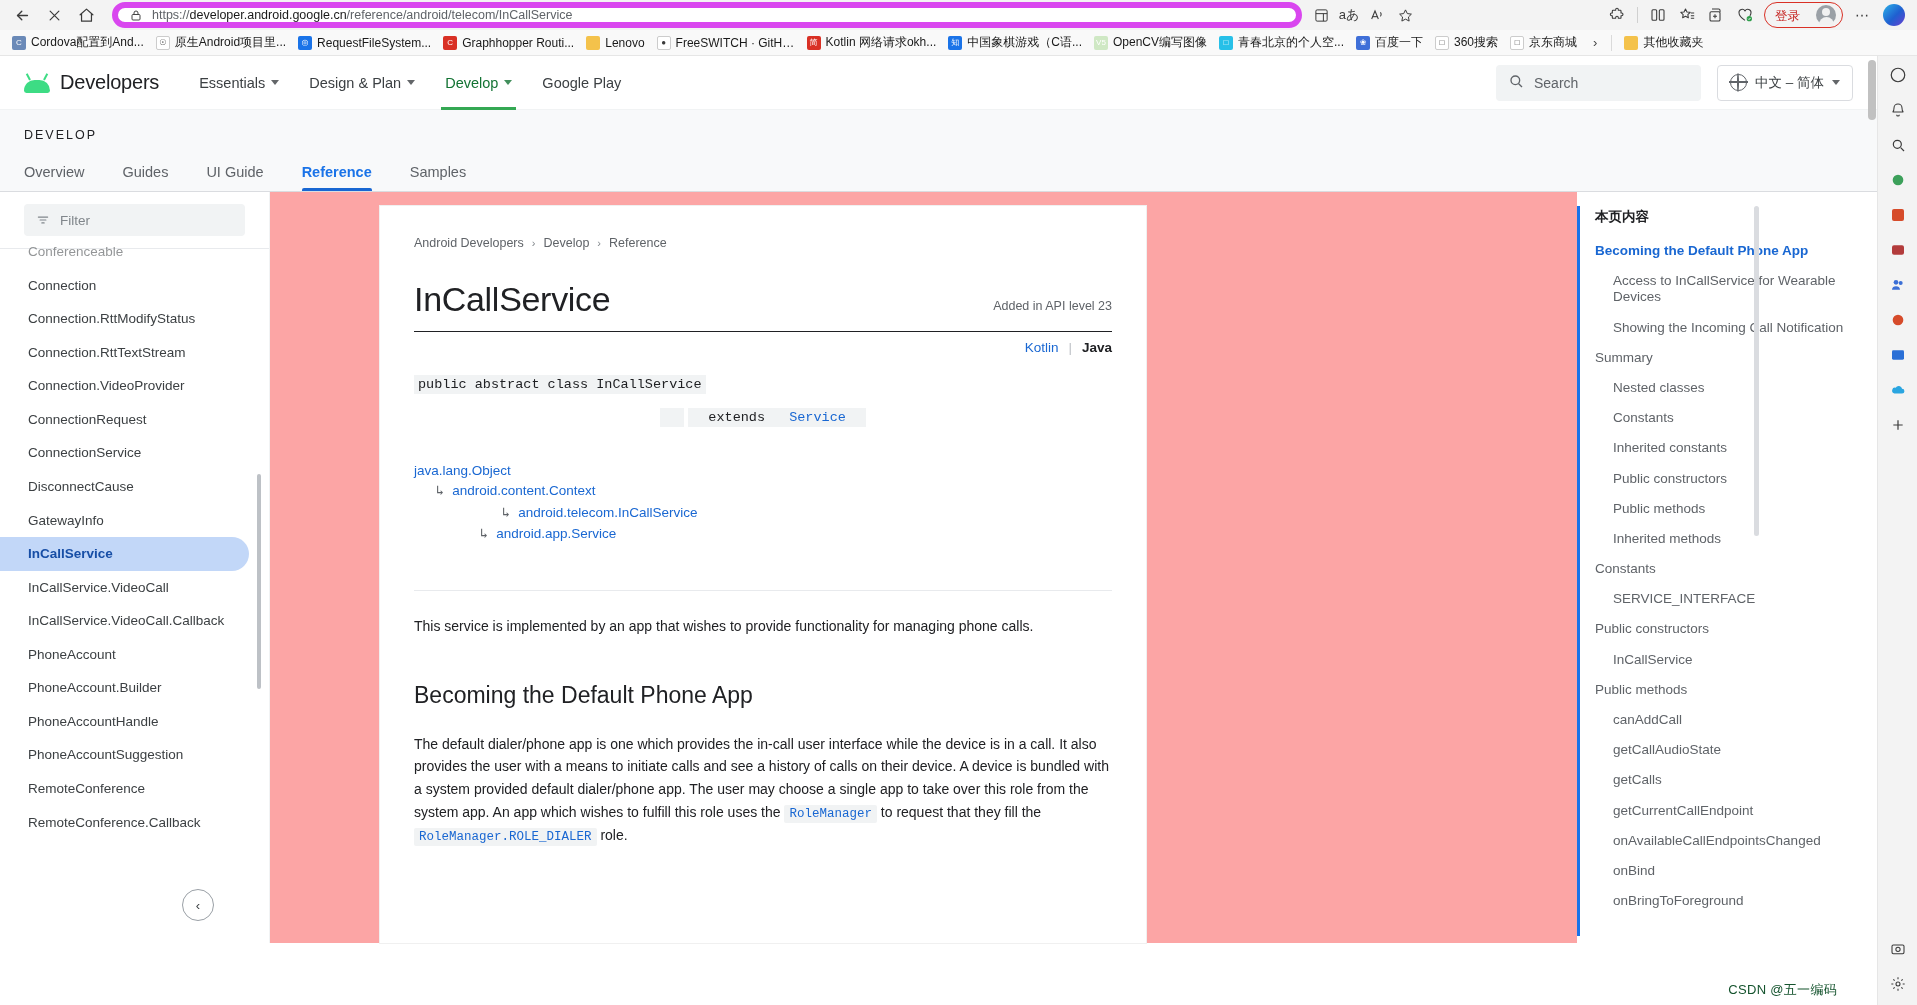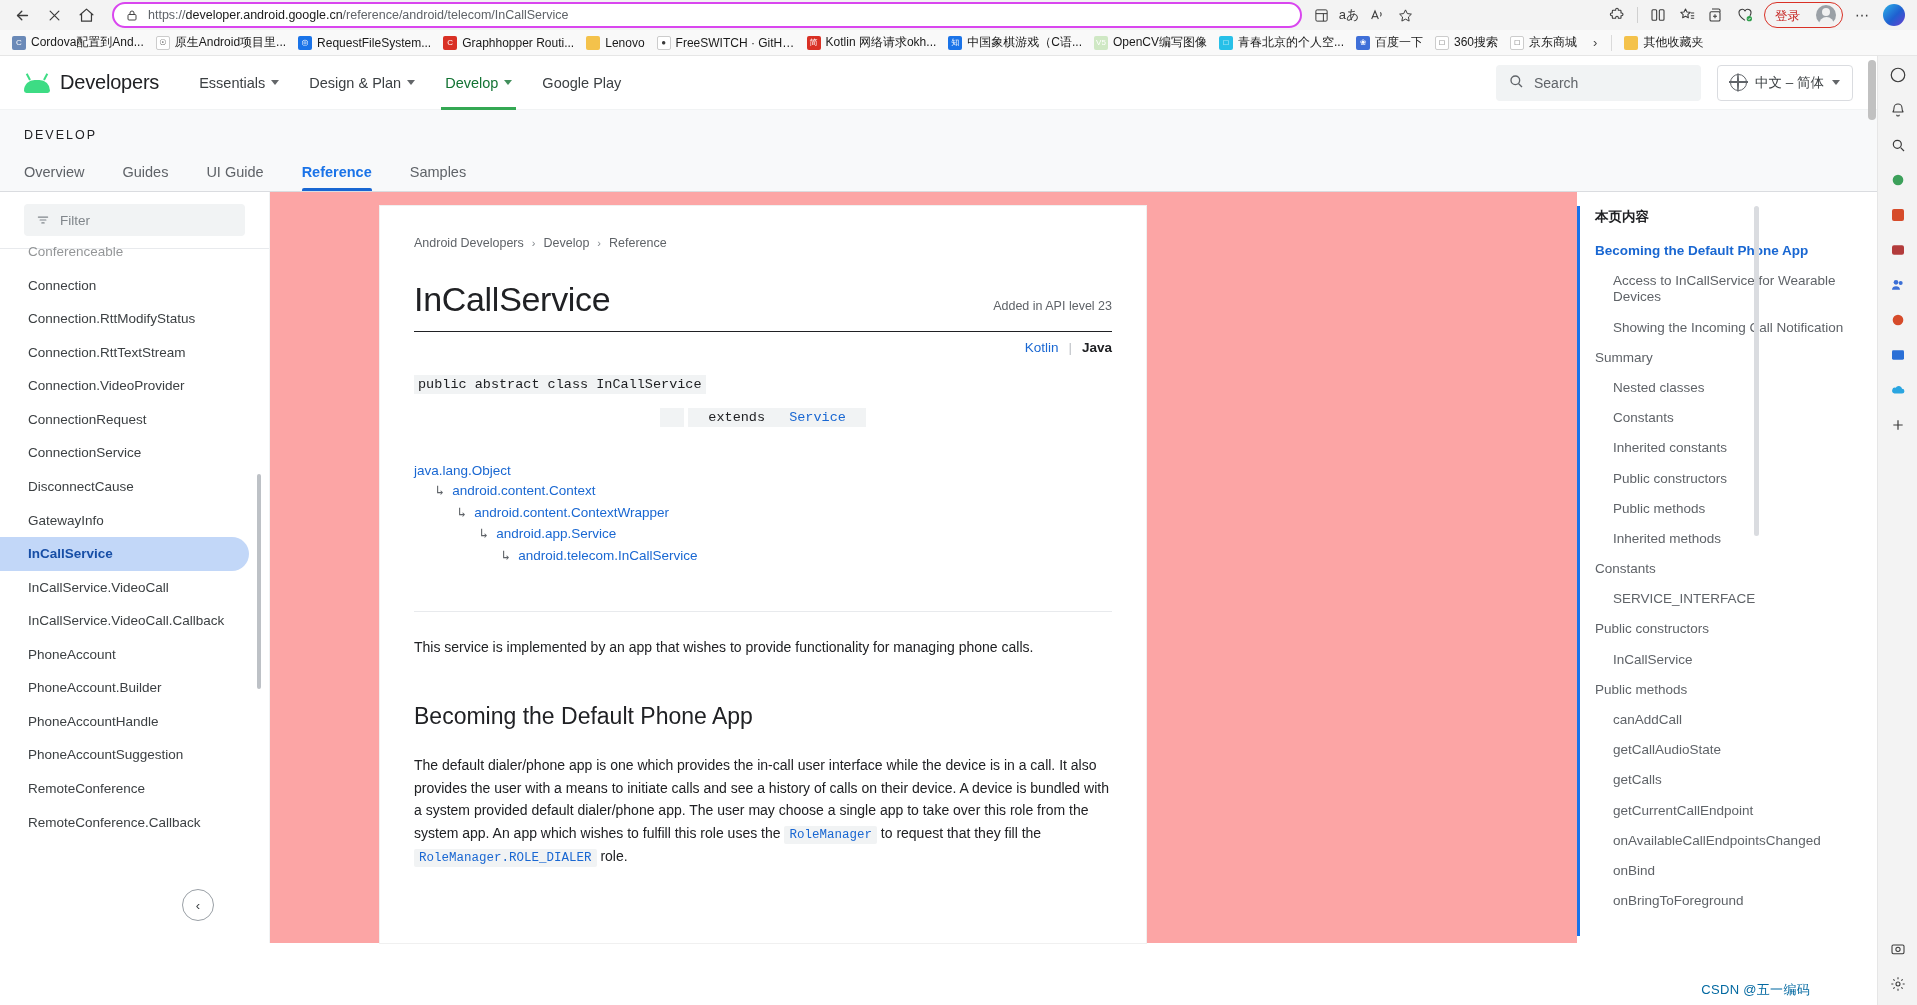--- a/index.html
+++ b/index.html
@@ -21,21 +21,21 @@
   }
   .nav-btn {
     width: 32px; height: 28px; display: flex; align-items: center; justify-content: center;
     color: #3b3b3b; font-size: 17px; border-radius: 4px;
   }
   .nav-btn svg { display: block; }
 
   .omnibox {
     flex: 0 0 auto; width: 1190px; height: 26px; margin-left: 10px;
     background: #fff; border-radius: 14px; display: flex; align-items: center;
-    padding: 0 12px; border: 2px solid #d946ef;
+    padding: 0 12px; border: 6px solid #d946ef;
   }
   .omnibox .lockicon { margin-right: 10px; color: #444; display:flex; }
   .omnibox .urltext {
     font-size: 12.5px; color: #5f6368; white-space: nowrap; overflow: hidden;
   }
   .omnibox .urltext .host { color: #1a1a1a; }
 
   .omni-icons { display: flex; align-items: center; gap: 2px; margin-left: 6px; }
   .omni-icons .ic {
     width: 26px; height: 24px; display: flex; align-items: center; justify-content: center;
@@ -236,21 +236,21 @@
   .toc a { display:block; font-size: 13.5px; line-height: 1.2; padding: 7px 0; text-decoration:none; }
   .toc .l1 { color:#5f6368; }
   .toc .l1.cur { color:#1967d2; font-weight:600; }
   .toc .l2 { color:#5f6368; padding-left: 18px; }
   .toc-scrollbar {
     position: absolute; right: 118px; top: 14px; width: 5px; height: 330px;
     background: #dadce0; border-radius: 3px;
   }
 
   .watermark {
-    position: absolute; right: 67px; bottom: 6px; font-size: 13px; color:#0369a1;
+    position: absolute; right: 40px; bottom: 6px; font-size: 13px; color:#14532d;
     letter-spacing: .3px;
   }
 
   .page-scrollbar {
     position: absolute; right: 41px; top: 60px; width: 8px; height: 60px;
     background: #c1c1c1; border-radius: 4px;
   }
 </style>
 </head>
 <body>
@@ -621,23 +621,22 @@
               <span class="tok">extends</span>
               <span class="tok">&nbsp;</span>
               <span class="tok ref">Service</span>
               <span class="tok blank">&nbsp;</span>
             </div>
           </div>
 
           <div class="inherit" id="inherit">
               <div style="padding-left: 0px;"><span>java.lang.Object</span></div>
               <div style="padding-left: 22px;"><span class="arr">↳ </span><span>android.content.Context</span></div>
-              <div style="padding-left: 44px;"><span class="arr">↳ </span><span>android.content.ContextWrapper</span></div>
+              <div style="padding-left: 88px;"><span class="arr">↳ </span><span>android.telecom.InCallService</span></div>
               <div style="padding-left: 66px;"><span class="arr">↳ </span><span>android.app.Service</span></div>
-              <div style="padding-left: 88px;"><span class="arr">↳ </span><span>android.telecom.InCallService</span></div>
             </div>
 
           <div class="mid-rule"></div>
 
           <p class="para">This service is implemented by an app that wishes to provide functionality for managing phone calls.</p>
 
           <h2 class="sec">Becoming the Default Phone App</h2>
 
           <p class="para">
             <span>The default dialer/phone app is one which provides the in-call user interface while the device is in a call. It also provides the user with a means to initiate calls and see a history of calls on their device. A device is bundled with a system provided default dialer/phone app. The user may choose a single app to take over this role from the system app. An app which wishes to fulfill this role uses the </span><code class="inl">RoleManager</code><span> to request that they fill the </span><code class="inl">RoleManager.ROLE_DIALER</code><span> role.</span>

